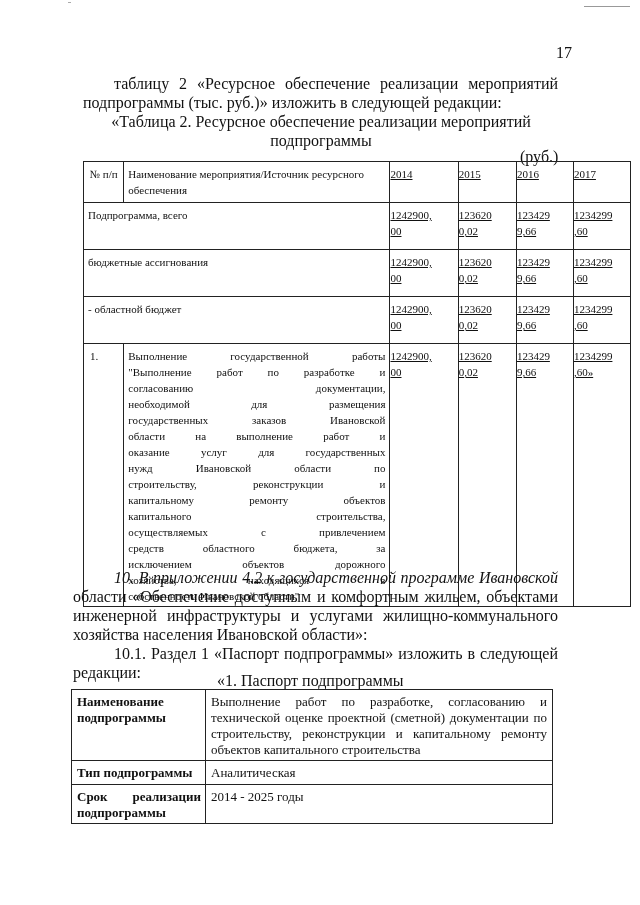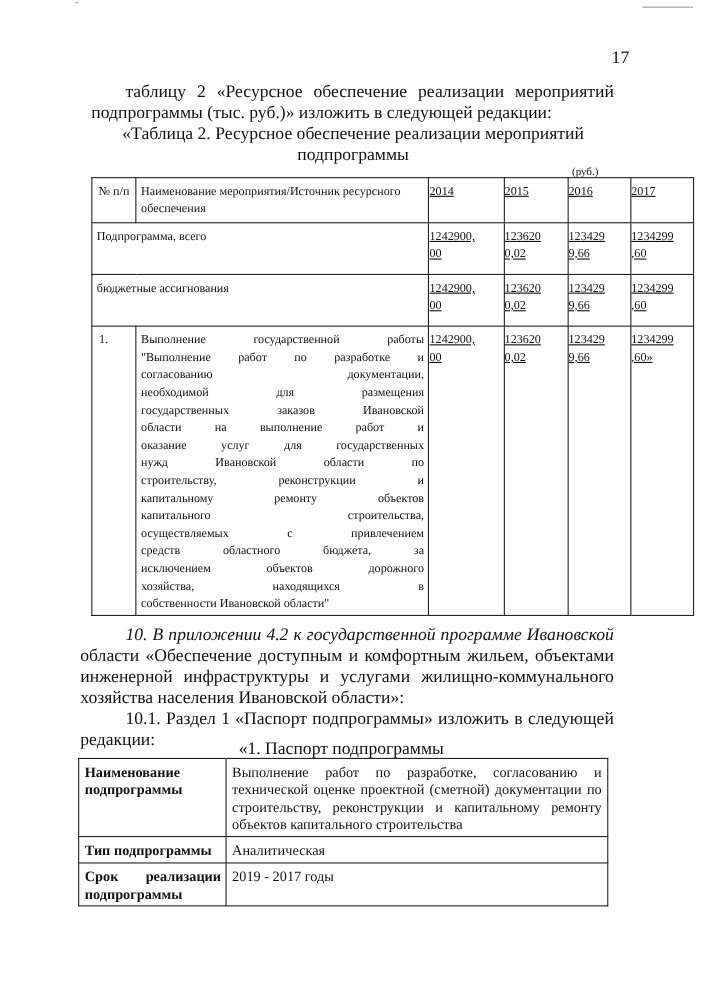--- a/index.html
+++ b/index.html
@@ -44,21 +44,21 @@
 <div class="scan-dot"></div>
 <div class="scan-mark"></div>
 
 <div class="page-num">17</div>
 
 <div class="p justify" style="top:74px; left:114px; width:444px;">таблицу 2 «Ресурсное обеспечение реализации мероприятий</div>
 <div class="p" style="top:93px; left:83px;">подпрограммы (тыс. руб.)» изложить в следующей редакции:</div>
 
 <div class="p center" style="top:112px; left:83px; width:476px;">«Таблица 2. Ресурсное обеспечение реализации мероприятий</div>
 <div class="p center" style="top:131px; left:83px; width:476px;">подпрограммы</div>
-<div class="p" style="top:147px; left:520px; font-size:10px;">(руб.)</div>
+<div class="p" style="top:147px; left:520px; font-size:16px;">(руб.)</div>
 
 <table id="res-table">
   <tbody>
       <tr class="hdr">
     <td class="c-num">№ п/п</td>
     <td class="c-name" style="text-align:left;font-family:Liberation Serif, serif;">Наименование мероприятия/Источник ресурсного обеспечения</td>
     <td class="c-val c-y14">2014</td>
     <td class="c-val c-y15">2015</td>
     <td class="c-val c-y16">2016</td>
     <td class="c-val c-y17">2017</td>
@@ -77,20 +77,39 @@
           <div>123429</div>
           <div>9,66</div>
         </td>
     <td class="c-val">
           <div>1234299</div>
           <div>,60</div>
         </td>
   </tr>
   <tr class="sum">
     <td colspan="2" class="span-label">бюджетные ассигнования</td>
+    <td class="c-val">
+          <div>1242900,</div>
+          <div>00</div>
+        </td>
+    <td class="c-val">
+          <div>123620</div>
+          <div>0,02</div>
+        </td>
+    <td class="c-val">
+          <div>123429</div>
+          <div>9,66</div>
+        </td>
+    <td class="c-val">
+          <div>1234299</div>
+          <div>,60</div>
+        </td>
+  </tr>
+  <tr class="sum">
+    <td colspan="2" class="span-label">- областной бюджет</td>
     <td class="c-val">
           <div>1242900,</div>
           <div>00</div>
         </td>
     <td class="c-val">
           <div>123620</div>
           <div>0,02</div>
         </td>
     <td class="c-val">
           <div>123429</div>
@@ -172,17 +191,17 @@
     <td class="v">
           <span>Аналитическая</span>
         </td>
   </tr>
   <tr style="height:39px;">
     <td class="k">
           <span class="jl">Срок реализации</span>
           <span>подпрограммы</span>
         </td>
     <td class="v">
-          <span>2019 - 2017 годы</span>
+          <span>2014 - 2025 годы</span>
         </td>
   </tr>
 </tbody>
   </table>
 
 </body></html>

